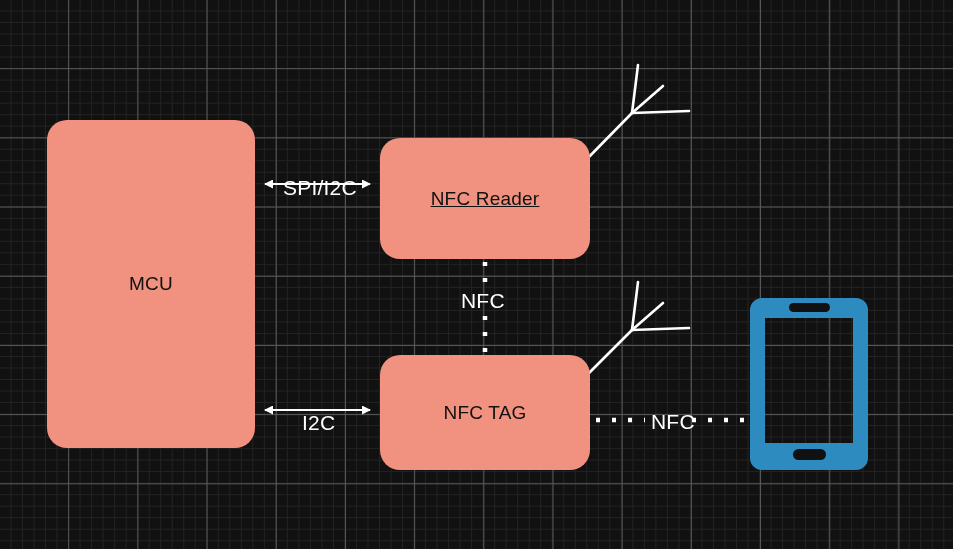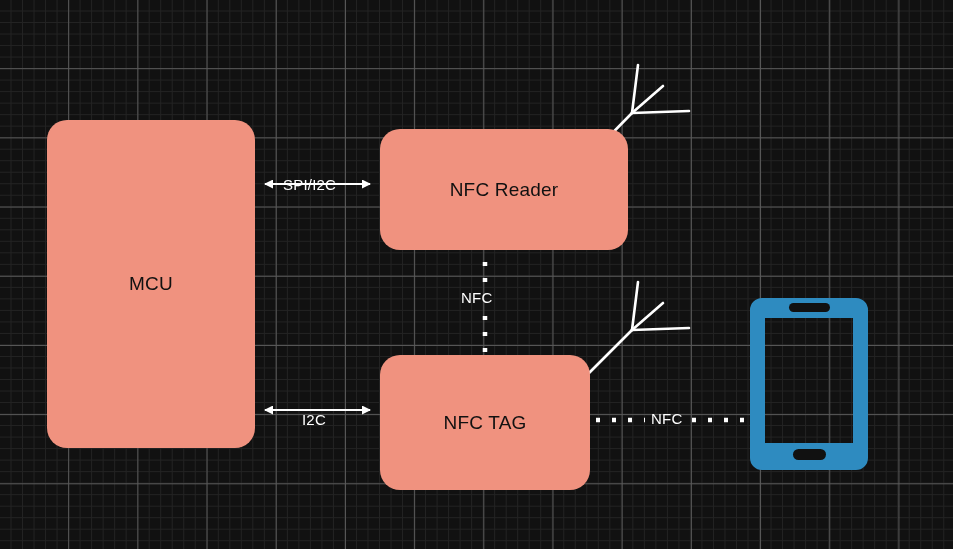--- a/index.html
+++ b/index.html
@@ -41,27 +41,27 @@
     justify-content: center;
     color: #111111;
     font-size: 19px;
     line-height: 1.45;
     text-align: center;
     letter-spacing: 0.2px;
   }
   .node .ln { display: block; white-space: nowrap; }
 
   #node-mcu   { left: 47px;  top: 120px; width: 208px; height: 328px; }
-  #node-reader{ left: 380px; top: 129px; width: 248px; height: 121px; }
-  #node-tag   { left: 380px; top: 355px; width: 210px; height: 135px; }
+  #node-reader{ left: 380px; top: 138px; width: 210px; height: 121px; text-decoration: underline; }
+  #node-tag   { left: 380px; top: 355px; width: 210px; height: 115px; }
 
   .edge-label {
     position: absolute;
     color: #ffffff;
-    font-size: 15px;
+    font-size: 21px;
     line-height: 1;
     white-space: nowrap;
     text-align: center;
     letter-spacing: 0.2px;
   }
   #label-spi { left: 283px; top: 177px; }
   #label-i2c { left: 302px; top: 398px; margin-top: 14px; }
   #label-nfc-v { left: 461px; top: 290px; }
   #label-nfc-h { left: 651px; top: 411px; }
 

